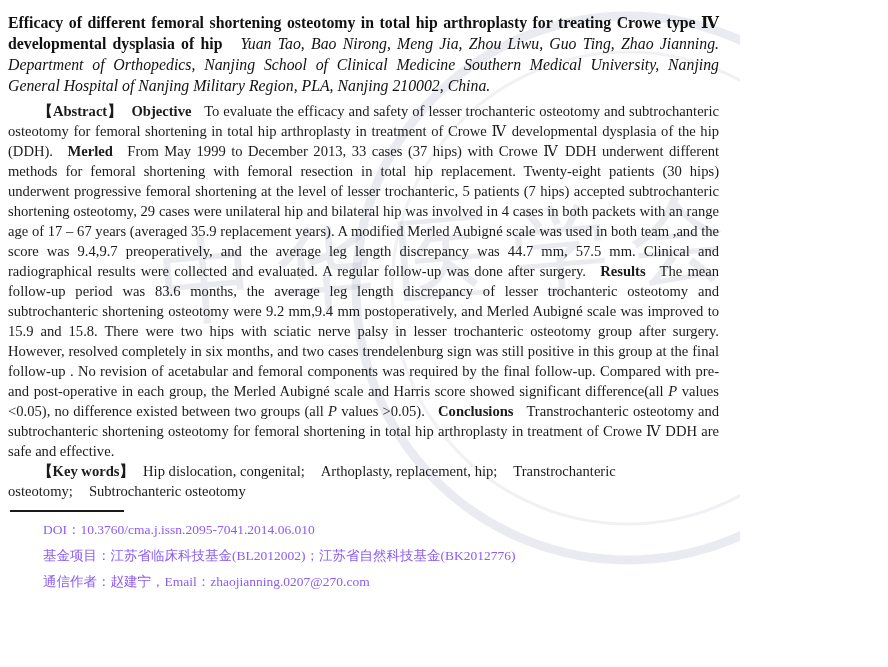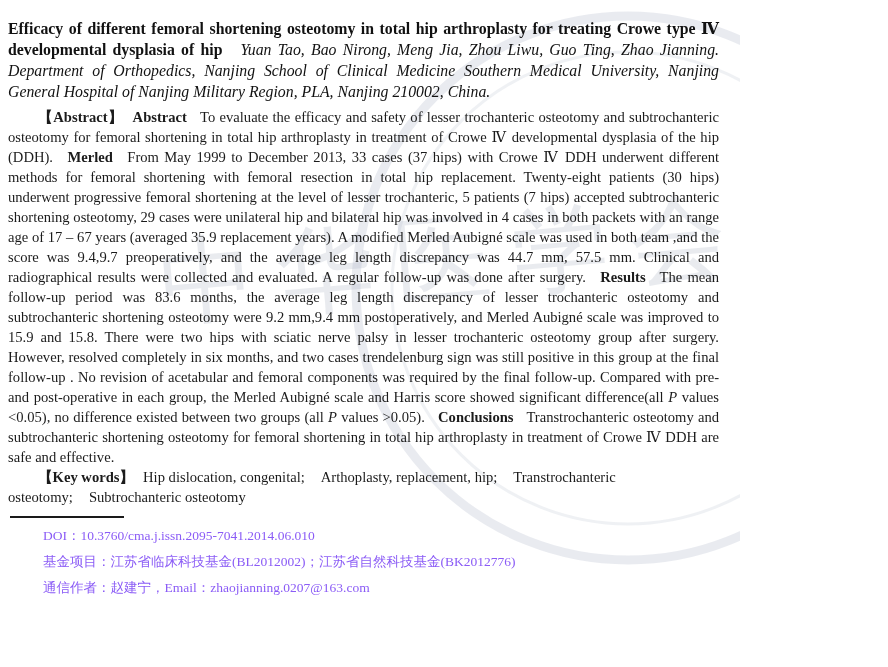--- a/index.html
+++ b/index.html
@@ -20,21 +20,21 @@
     overflow: hidden; pointer-events: none;
   }
   .wm-cn-text {
     font-family: "Liberation Serif", "DejaVu Serif", serif;
     font-size: 96px; letter-spacing: 22px;
     fill: #97a1b5; opacity: 0.20;
   }
 
   
   .content {
-    position: absolute; left: 8px; top: 18px; width: 711px;
+    position: absolute; left: 8px; top: 12px; width: 711px;
   }
   .header {
     margin: 0; text-align: justify;
     font-size: 15.8px; line-height: 21px; color: #111;
   }
   .title { font-weight: bold; }
   .authors { font-style: italic; margin-left: 18px; }
   .affiliation { font-style: italic; }
   .corr {
     font-style: italic; font-size: 15.3px; line-height: 21px; color: #111;
@@ -77,35 +77,35 @@
     </svg>
   </div>
 
   <div class="content">
 
     <p class="header"><span class="title">Efficacy of different femoral shortening osteotomy in total hip arthroplasty for treating Crowe type Ⅳ developmental dysplasia of hip</span><span class="authors">Yuan Tao, Bao Nirong, Meng Jia, Zhou Liwu, Guo Ting, Zhao Jianning.</span>
       <span class="affiliation">Department of Orthopedics, Nanjing School of Clinical Medicine Southern Medical University, Nanjing General Hospital of Nanjing Military Region, PLA, Nanjing 210002, China.</span>
     </p>
 
 
-    <p class="abstract"><span class="blabel">【Abstract】</span><span class="seclabel first">Abstract</span>
+    <p class="abstract"><span class="blabel">【Abstract】</span><span class="seclabel first">Objective</span>
       <span>To evaluate the efficacy and safety of lesser trochanteric osteotomy and subtrochanteric osteotomy for femoral shortening in total hip arthroplasty in treatment of Crowe Ⅳ developmental dysplasia of the hip (DDH).</span>
       <span class="seclabel">Merled</span>
       <span>From May 1999 to December 2013, 33 cases (37 hips) with Crowe Ⅳ DDH underwent different methods for femoral shortening with femoral resection in total hip replacement. Twenty-eight patients (30 hips) underwent progressive femoral shortening at the level of lesser trochanteric, 5 patients (7 hips) accepted subtrochanteric shortening osteotomy, 29 cases were unilateral hip and bilateral hip was involved in 4 cases in both packets with an range age of 17 – 67 years (averaged 35.9 replacement years). A modified Merled Aubigné scale was used in both team ,and the score was 9.4,9.7 preoperatively, and the average leg length discrepancy was 44.7 mm, 57.5 mm. Clinical and radiographical results were collected and evaluated. A regular follow-up was done after surgery.</span>
       <span class="seclabel">Results</span>
       <span>The mean follow-up period was 83.6 months, the average leg length discrepancy of lesser trochanteric osteotomy and subtrochanteric shortening osteotomy were 9.2 mm,9.4 mm postoperatively, and Merled Aubigné scale was improved to 15.9 and 15.8. There were two hips with sciatic nerve palsy in lesser trochanteric osteotomy group after surgery. However, resolved completely in six months, and two cases trendelenburg sign was still positive in this group at the final follow-up . No revision of acetabular and femoral components was required by the final follow-up. Compared with pre-and post-operative in each group, the Merled Aubigné scale and Harris score showed significant difference(all </span><span class="pvar">P</span><span> values &lt;0.05), no difference existed between two groups (all </span><span class="pvar">P</span><span> values &gt;0.05).</span>
       <span class="seclabel">Conclusions</span>
       <span>Transtrochanteric osteotomy and subtrochanteric shortening osteotomy for femoral shortening in total hip arthroplasty in treatment of Crowe Ⅳ DDH are safe and effective.</span>
     </p>
 
     <p class="keywords"><span class="blabel">【Key words】</span><span class="kw">Hip dislocation, congenital;</span><span class="kw">Arthoplasty, replacement, hip;</span><span class="kw">Transtrochanteric osteotomy;</span><span class="kw">Subtrochanteric osteotomy</span>
     </p>
 
     <div class="footrule"></div>
 
     <div class="footnotes">
       <div class="fn">DOI：10.3760/cma.j.issn.2095-7041.2014.06.010</div>
       <div class="fn">基金项目：江苏省临床科技基金(BL2012002)；江苏省自然科技基金(BK2012776)</div>
-      <div class="fn">通信作者：赵建宁，Email：zhaojianning.0207@163.com</div>
+      <div class="fn">通信作者：赵建宁，Email：zhaojianning.0207@270.com</div>
     </div>
 
   </div>
 </div>
 
 </body></html>

